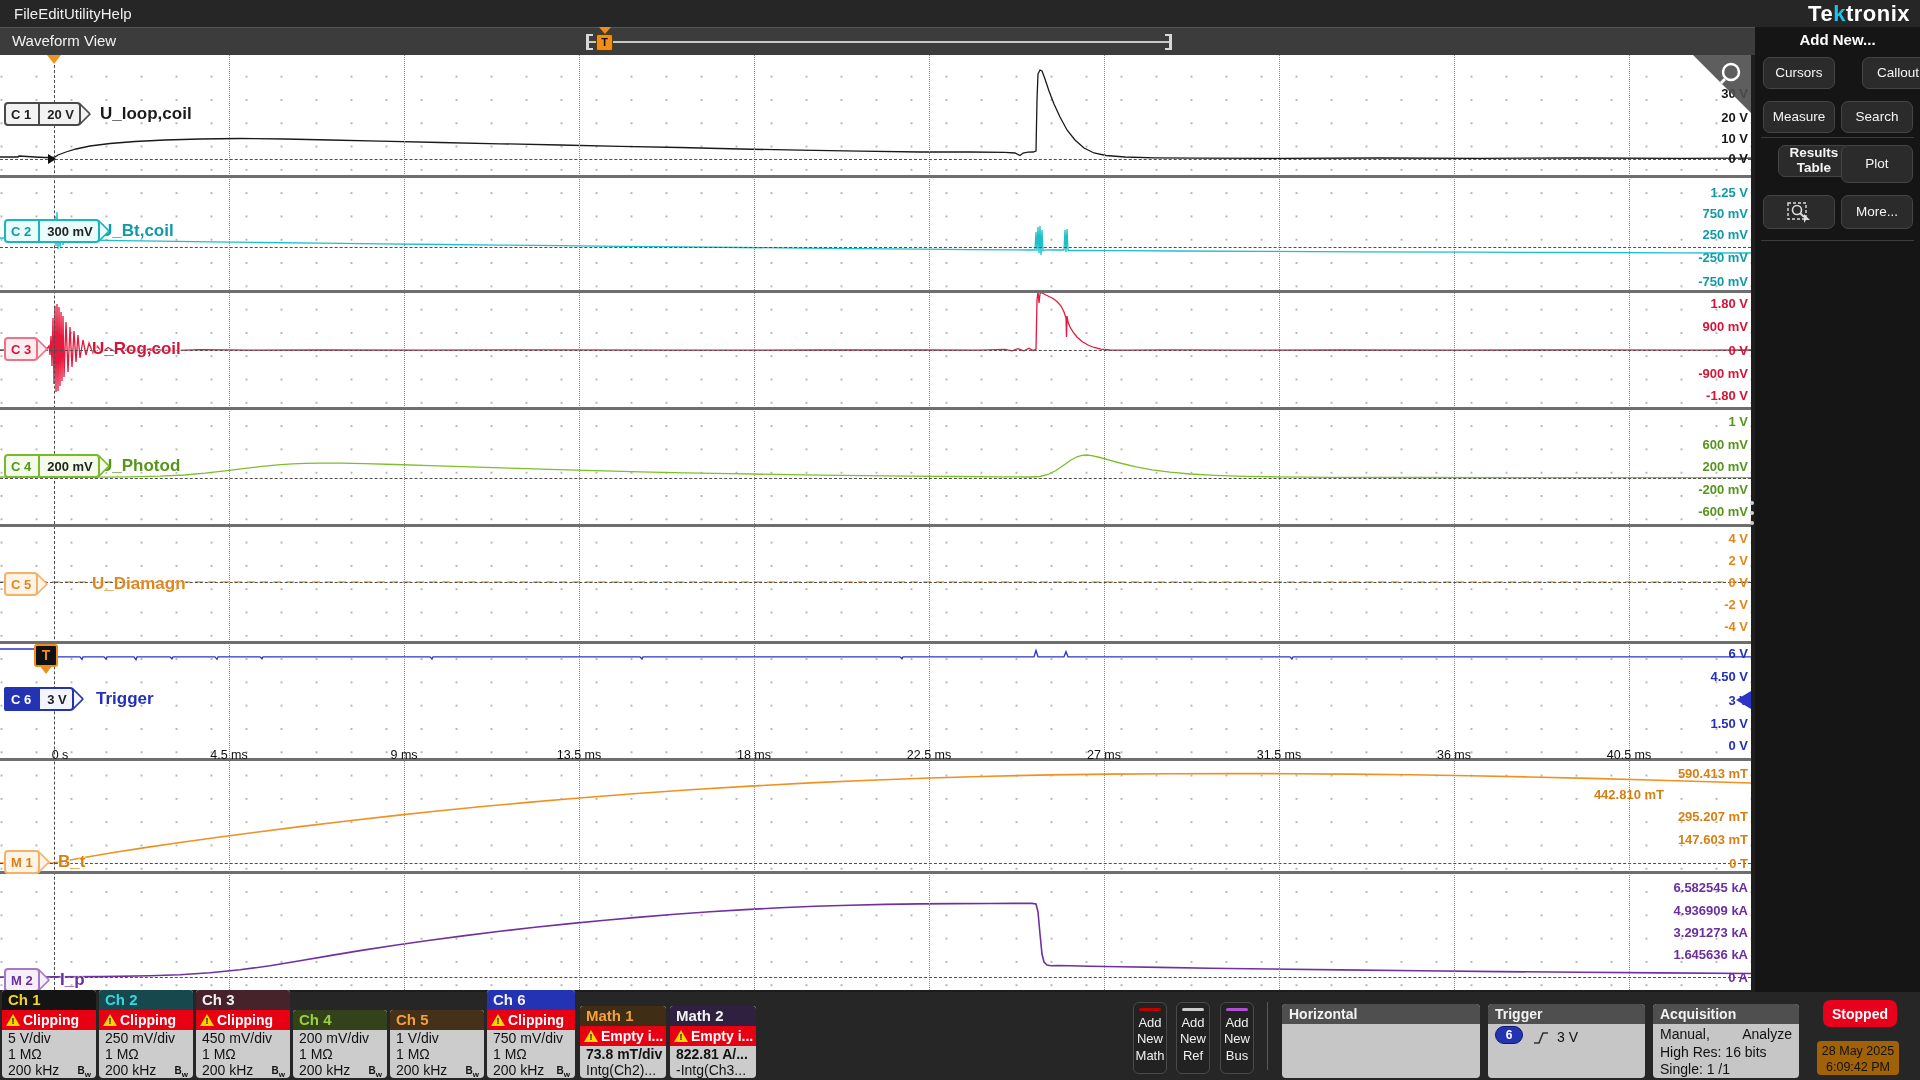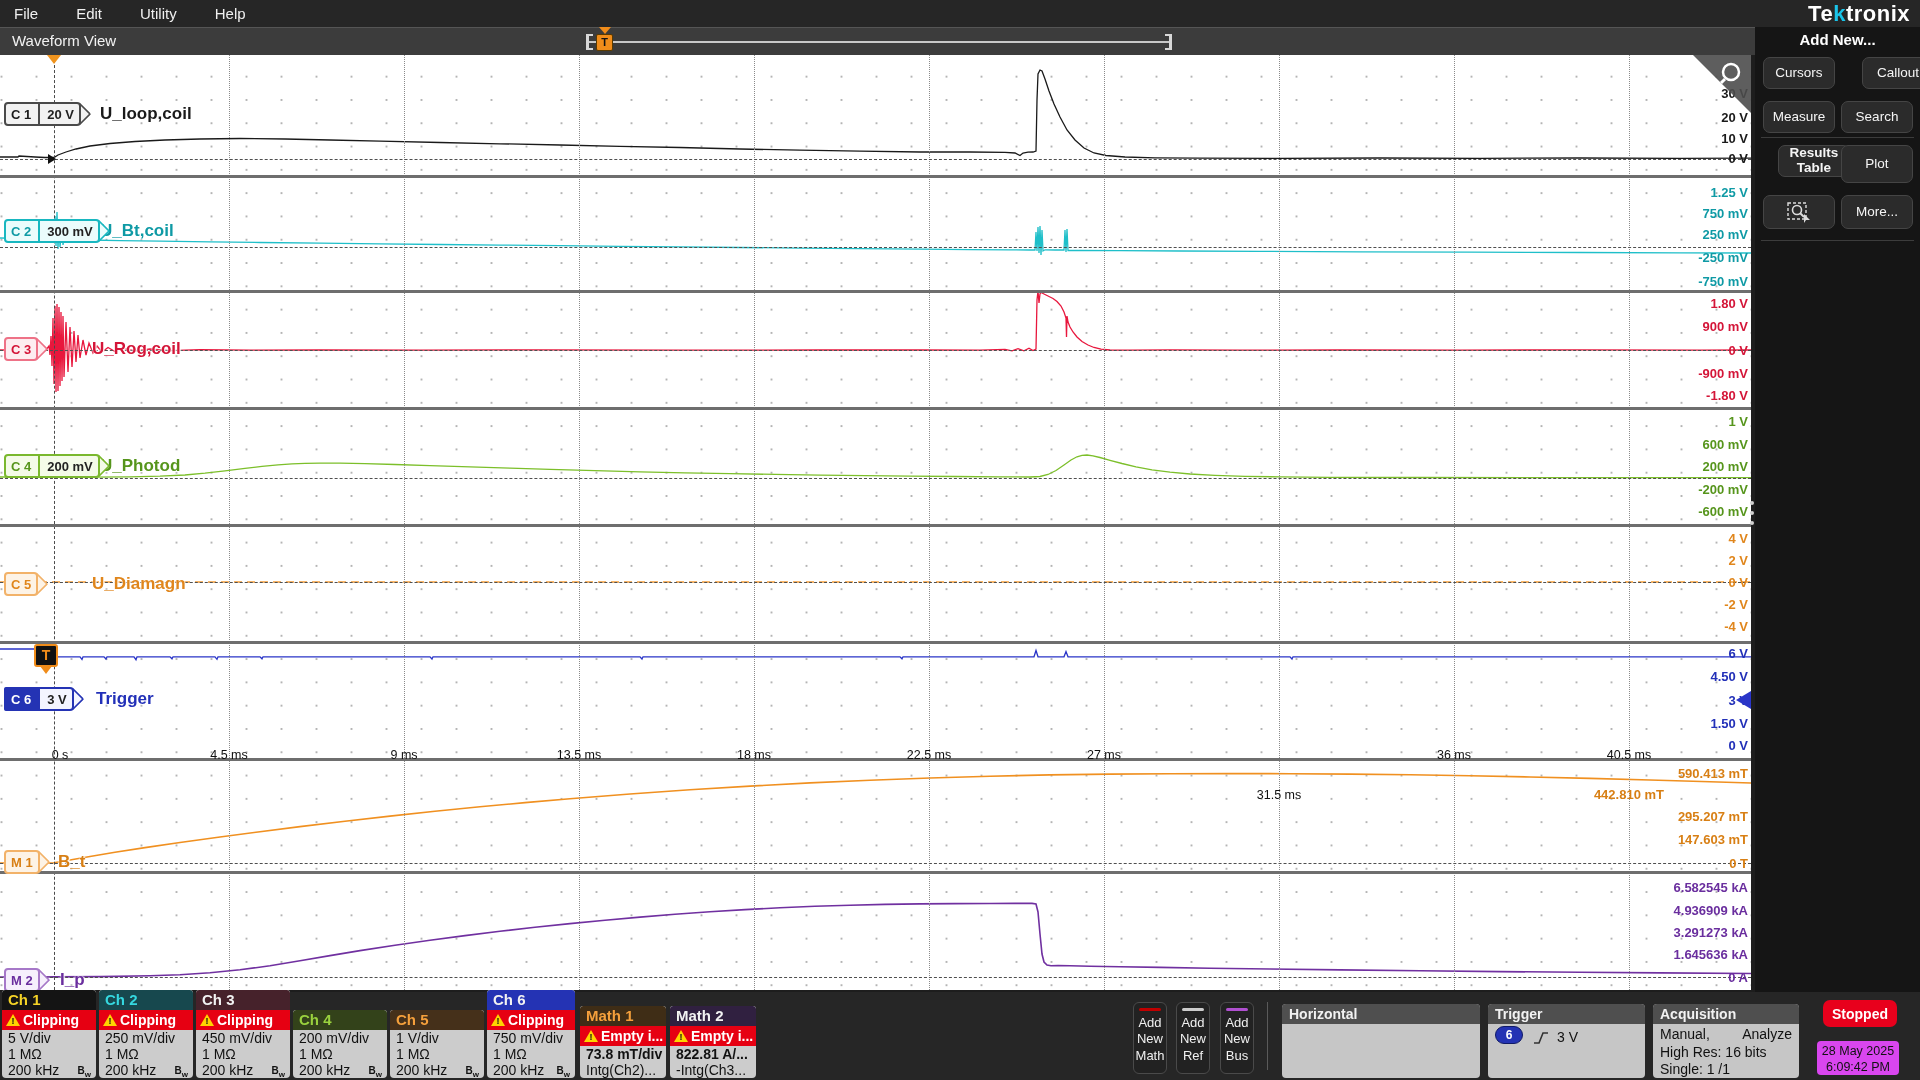--- a/index.html
+++ b/index.html
@@ -1,21 +1,21 @@
 <!DOCTYPE html>
 <html><head>
 <meta charset="utf-8">
 <style>
   html,body{margin:0;padding:0;background:#000;}
   .app{position:relative;width:1920px;height:1080px;background:#1d1d1d;overflow:hidden;
        font-family:"Liberation Sans",sans-serif;-webkit-font-smoothing:antialiased;}
 
   
   .menubar{position:absolute;left:0;top:0;width:1920px;height:27px;background:#262626;
-           display:flex;align-items:center;gap:38px;padding-left:14px;box-sizing:border-box;}
+           display:flex;align-items:center;padding-left:14px;box-sizing:border-box;}
   .menubar .mitem{color:#f0f0f0;font-size:15px;cursor:default;}
   .logo{position:absolute;right:10px;top:1px;font-size:22px;font-weight:bold;color:#fff;letter-spacing:.5px;}
   .logo .k{color:#1ac3e8;}
 
   
   .titlebar{position:absolute;left:0;top:27px;width:1755px;height:28px;background:#3c3c3c;
             border-top:1px solid #555;box-sizing:border-box;}
   .titlebar .wvtitle{position:absolute;left:12px;top:4px;color:#f2f2f2;font-size:15px;}
   .minimap{position:absolute;left:588px;top:0;width:582px;height:28px;}
   .mm-line{position:absolute;left:0;top:13px;width:582px;height:2px;background:#c8c8c8;}
@@ -108,21 +108,21 @@
   .prow{display:flex;height:17.5px;line-height:17.5px;}
   .prow .c1{width:102px;}
   .ticon{display:inline-block;width:12px;height:12px;background:#f08c1a;color:#111;font-size:9px;font-weight:bold;
          text-align:center;line-height:11px;clip-path:polygon(0 0,100% 0,100% 62%,50% 100%,0 62%);
          margin-right:4px;position:relative;top:1px;}
   .srcpill{display:inline-block;min-width:26px;height:16px;background:#2433b4;border:1px solid #101a66;
            border-radius:9px;color:#fff;font-size:12px;font-weight:bold;text-align:center;line-height:16px;
            margin-right:10px;}
   .stopped{position:absolute;background:#e8001c;border-radius:7px;color:#fff;font-weight:bold;font-size:14px;
            display:flex;align-items:center;justify-content:center;cursor:pointer;}
-  .datetime{position:absolute;background:#d946ef;border-radius:4px;color:#111;font-size:12.5px;
+  .datetime{position:absolute;background:#a16207;border-radius:4px;color:#111;font-size:12.5px;
             text-align:center;line-height:1.3;padding-top:2px;box-sizing:border-box;}
 </style>
 </head>
 <body>
 
 <div class="app">
 
   <div class="menubar" id="menubar">
       <div class="mitem">File</div>
       <div class="mitem">Edit</div>
@@ -177,21 +177,21 @@
       <div class="hdivider" style="top: 586px;"></div>
       <div class="hdivider" style="top: 703px;"></div>
       <div class="hdivider" style="top: 816px;"></div>
       <div class="tlabel" style="left: 60px; top: 693px;">0 s</div>
       <div class="tlabel" style="left: 229px; top: 693px;">4.5 ms</div>
       <div class="tlabel" style="left: 404px; top: 693px;">9 ms</div>
       <div class="tlabel" style="left: 579px; top: 693px;">13.5 ms</div>
       <div class="tlabel" style="left: 754px; top: 693px;">18 ms</div>
       <div class="tlabel" style="left: 929px; top: 693px;">22.5 ms</div>
       <div class="tlabel" style="left: 1104px; top: 693px;">27 ms</div>
-      <div class="tlabel" style="left: 1279px; top: 693px; margin-top: 40px;">31.5 ms</div>
+      <div class="tlabel" style="left: 1279px; top: 693px;">31.5 ms</div>
       <div class="tlabel" style="left: 1454px; top: 693px;">36 ms</div>
       <div class="tlabel" style="left: 1629px; top: 693px;">40.5 ms</div>
       <div class="zline" style="top: 104px;"></div>
       <div class="slabel" style="top: 38px; left: 1628px; color: rgb(26, 26, 26);">30 V</div>
       <div class="slabel" style="top: 62px; left: 1628px; color: rgb(26, 26, 26);">20 V</div>
       <div class="slabel" style="top: 83px; left: 1628px; color: rgb(26, 26, 26);">10 V</div>
       <div class="slabel" style="top: 103px; left: 1628px; color: rgb(26, 26, 26);">0 V</div>
       <div class="wbadge" style="top: 59px; --c: #4a4a4a; --bg: #f2f2f2;">
         <div class="seg" style="color: rgb(26, 26, 26);">C 1</div>
         <div class="seg" style="color: rgb(34, 34, 34);">20 V</div>

